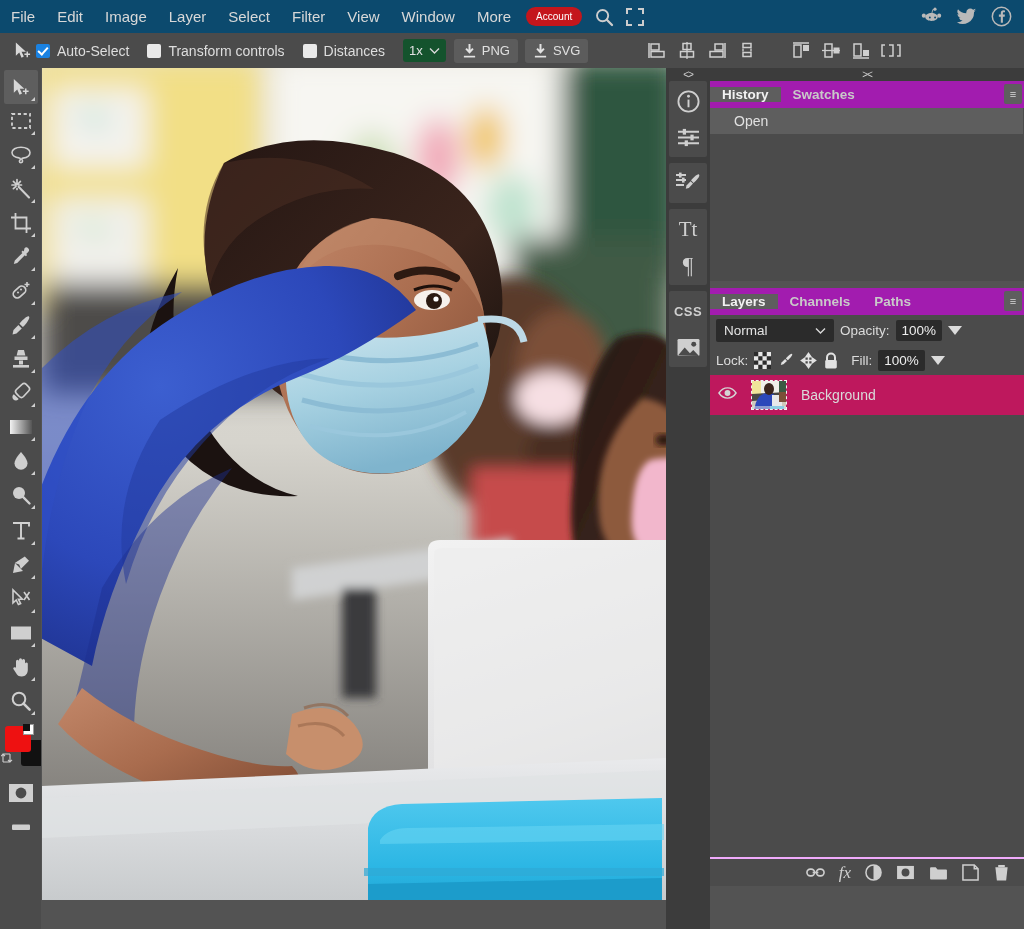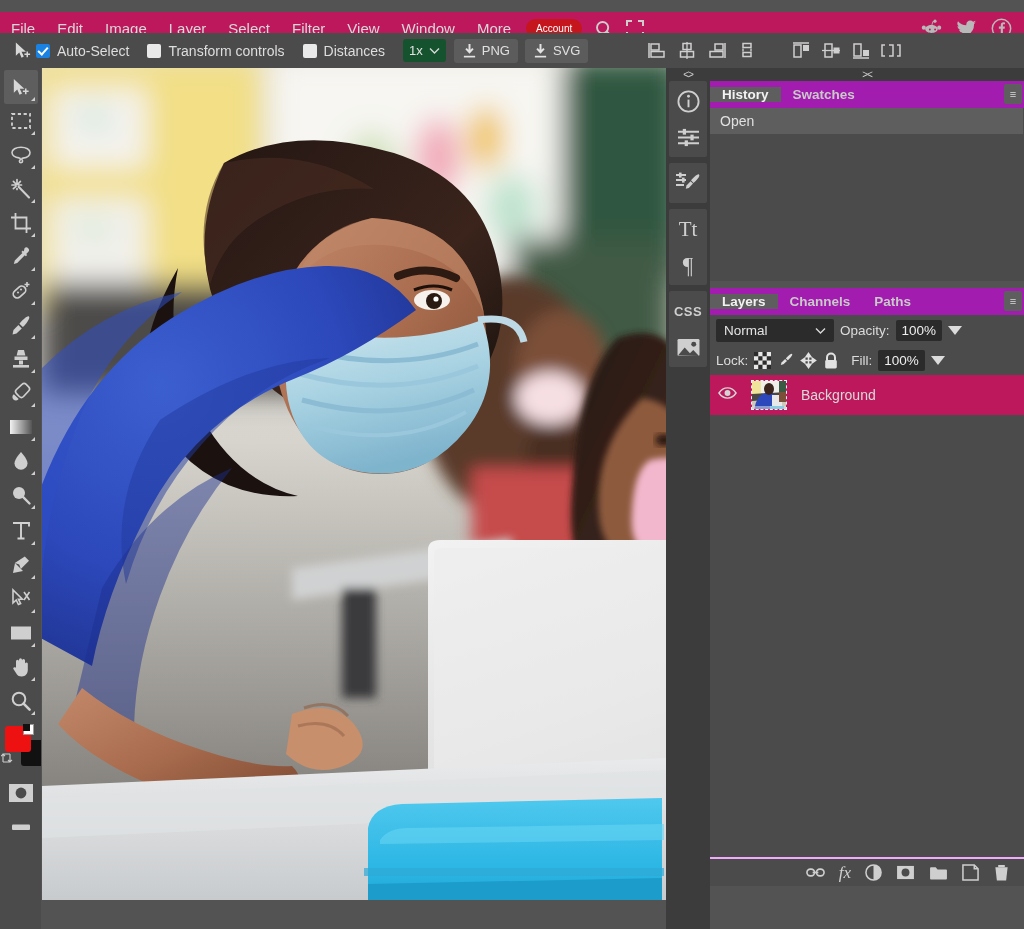--- a/index.html
+++ b/index.html
@@ -7,22 +7,22 @@
     width: 1024px; height: 929px;
     background: #535353;
     font-family: "Liberation Sans", sans-serif;
     overflow: hidden;
     -webkit-font-smoothing: antialiased;
   }
   #app { position: relative; width: 1024px; height: 929px; background: #535353; }
 
   
   #menubar {
-    position: absolute; left: 0; top: 12px; width: 1024px; height: 33px;
-    background: #be185d; display: flex; align-items: center;
+    position: absolute; left: 0; top: 0; width: 1024px; height: 33px;
+    background: #0c4a6e; display: flex; align-items: center;
   }
   .menu-item {
     color: #d8d8d8; font-size: 15px; padding: 4px 11px; cursor: default;
     white-space: nowrap;
   }
   #account-btn {
     background: #c4161c; color: #fff; font-size: 10px;
     padding: 4px 10px; border-radius: 12px; margin-left: 4px; cursor: pointer;
   }
   .mb-icon { color: #cdcdcd; margin-left: 12px; display:flex; align-items:center; cursor:pointer;}
@@ -107,21 +107,21 @@
     color: #c9c9c9; font-size: 13.5px; padding: 0 12px; display: flex; align-items: center;
     cursor: pointer;
   }
   .ptab.active { background: #5e5e5e; color: #f2f2f2; }
   .pmenu {
     position: absolute; right: 2px; top: 3px; width: 18px; height: 20px; background: #5e5e5e;
     color: #dcdcdc; font-size: 11px; display: flex; align-items: center; justify-content: center;
     cursor: pointer; border-radius: 2px;
   }
   #history-body { background: #4b4b4b; height: 173px; }
-  .history-row { background: #5e5e5e; color: #e0e0e0; font-size: 14px; padding: 5px 10px; cursor: pointer; margin-right: 1px;}
+  .history-row { background: #5e5e5e; color: #e0e0e0; font-size: 14px; padding: 5px 24px; cursor: pointer; margin-right: 1px;}
   .layers-row1, .layers-row2 { display: flex; align-items: center; padding: 4px 6px; gap: 6px; }
   .blend-select {
     background: #2b2b2b; color: #e4e4e4; font-size: 13.5px; border-radius: 2px;
     padding: 4px 8px; width: 118px; display: flex; align-items: center; justify-content: space-between;
     cursor: pointer;
   }
   .lbl { color: #dcdcdc; font-size: 13.5px; white-space: nowrap; }
   .numfield { background: #2b2b2b; color: #eee; font-size: 13.5px; border-radius: 2px; padding: 3px 6px; cursor: text;}
   .caret-dn { width:0;height:0;border-left:7px solid transparent;border-right:7px solid transparent;border-top:9px solid #dcdcdc; cursor:pointer;}
   .lock-icon { color:#e2e2e2; display:flex; align-items:center; cursor:pointer;}

